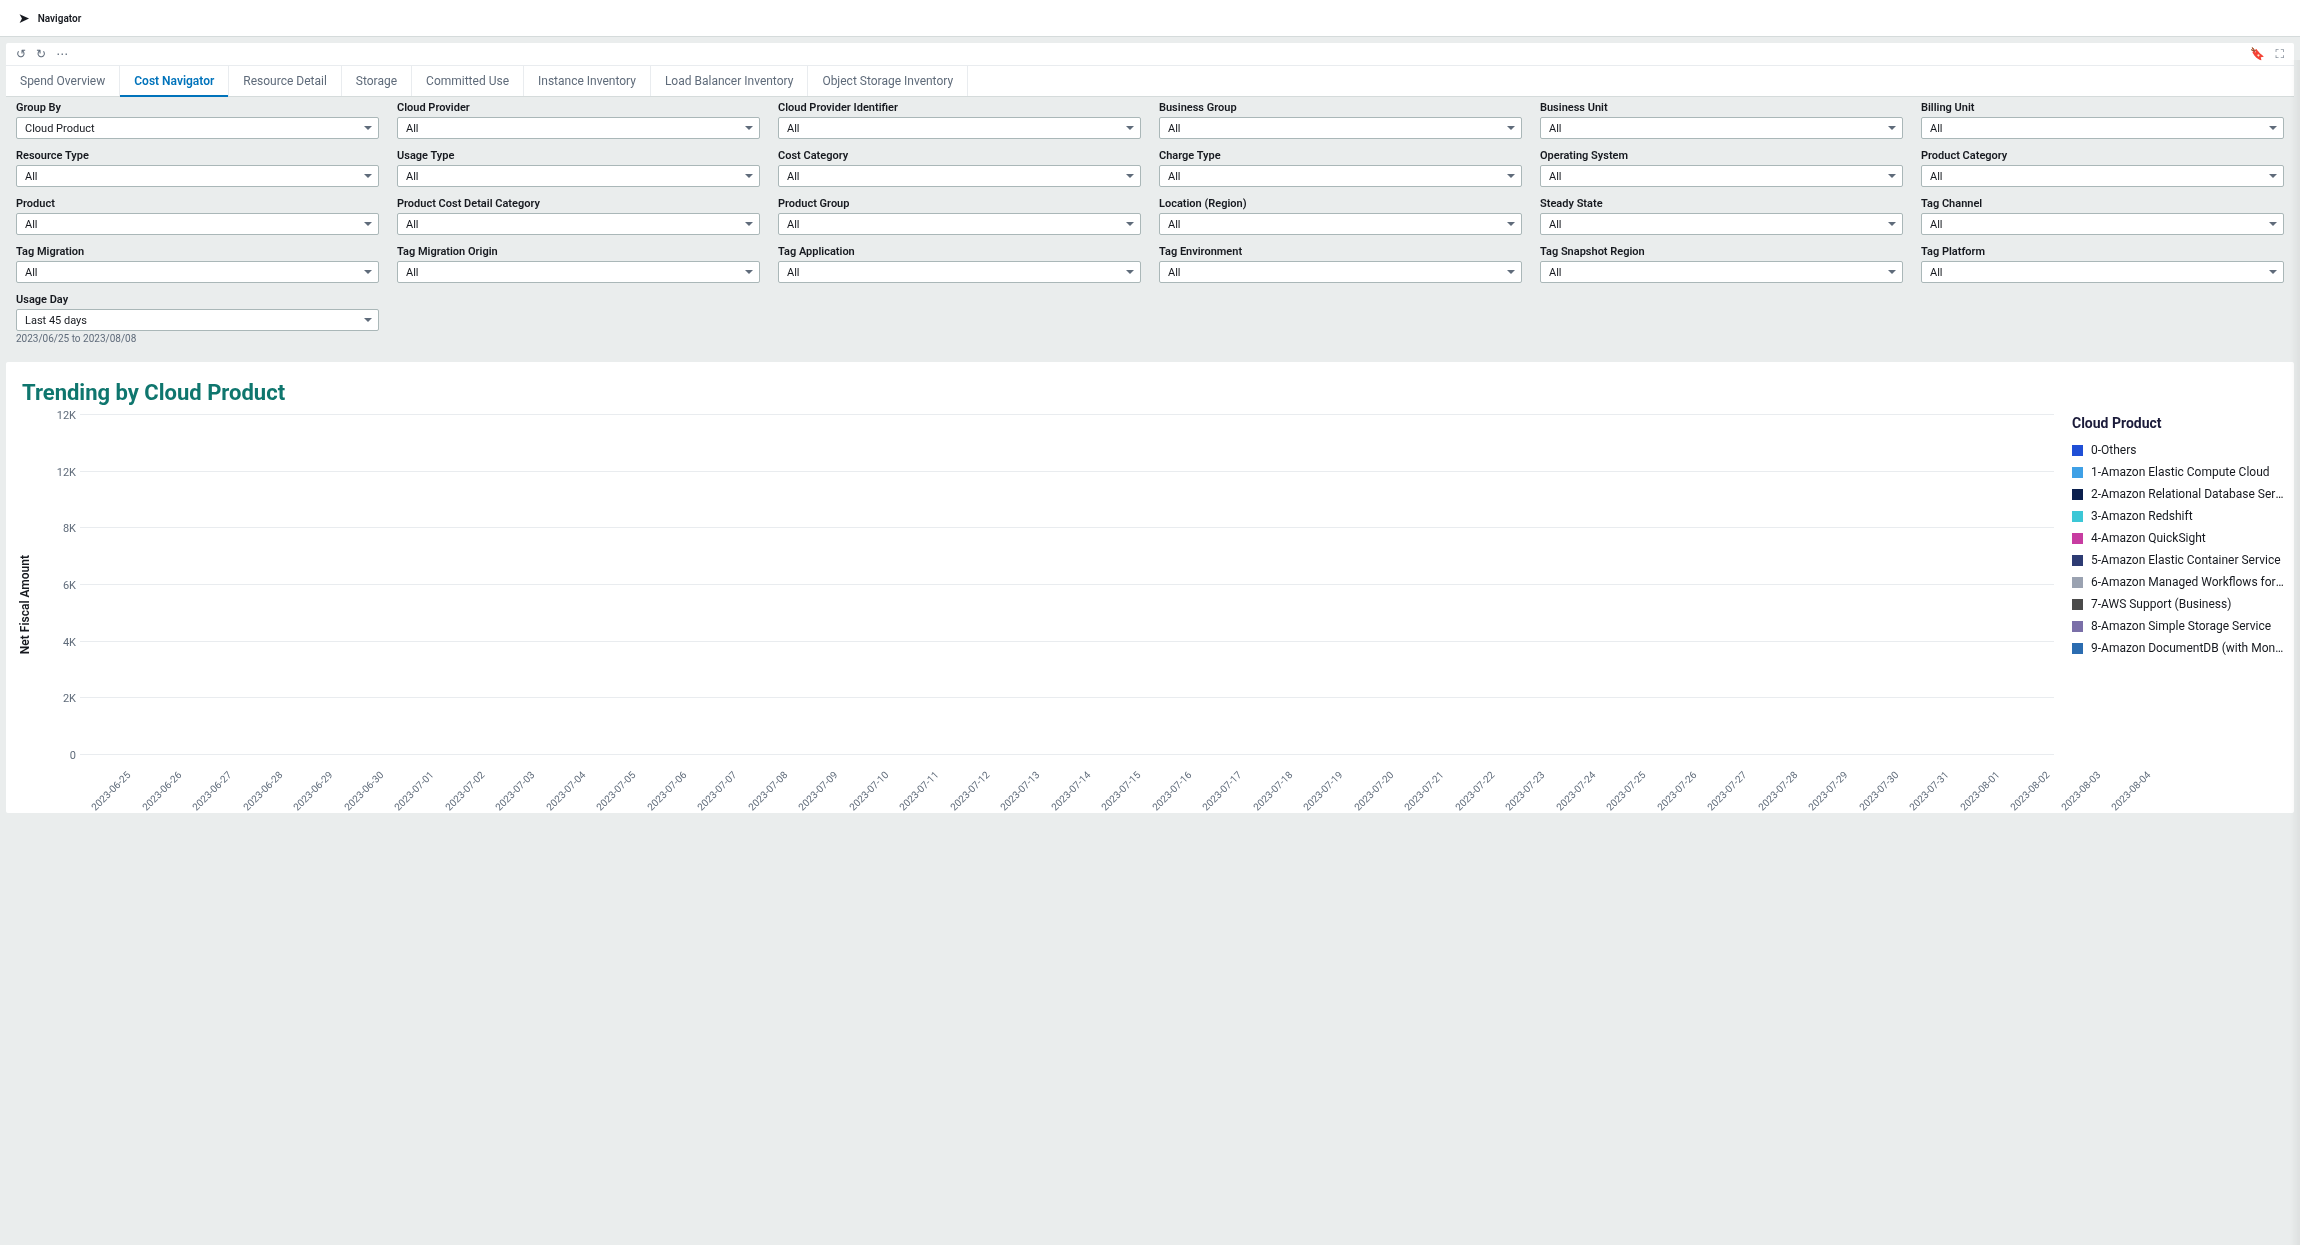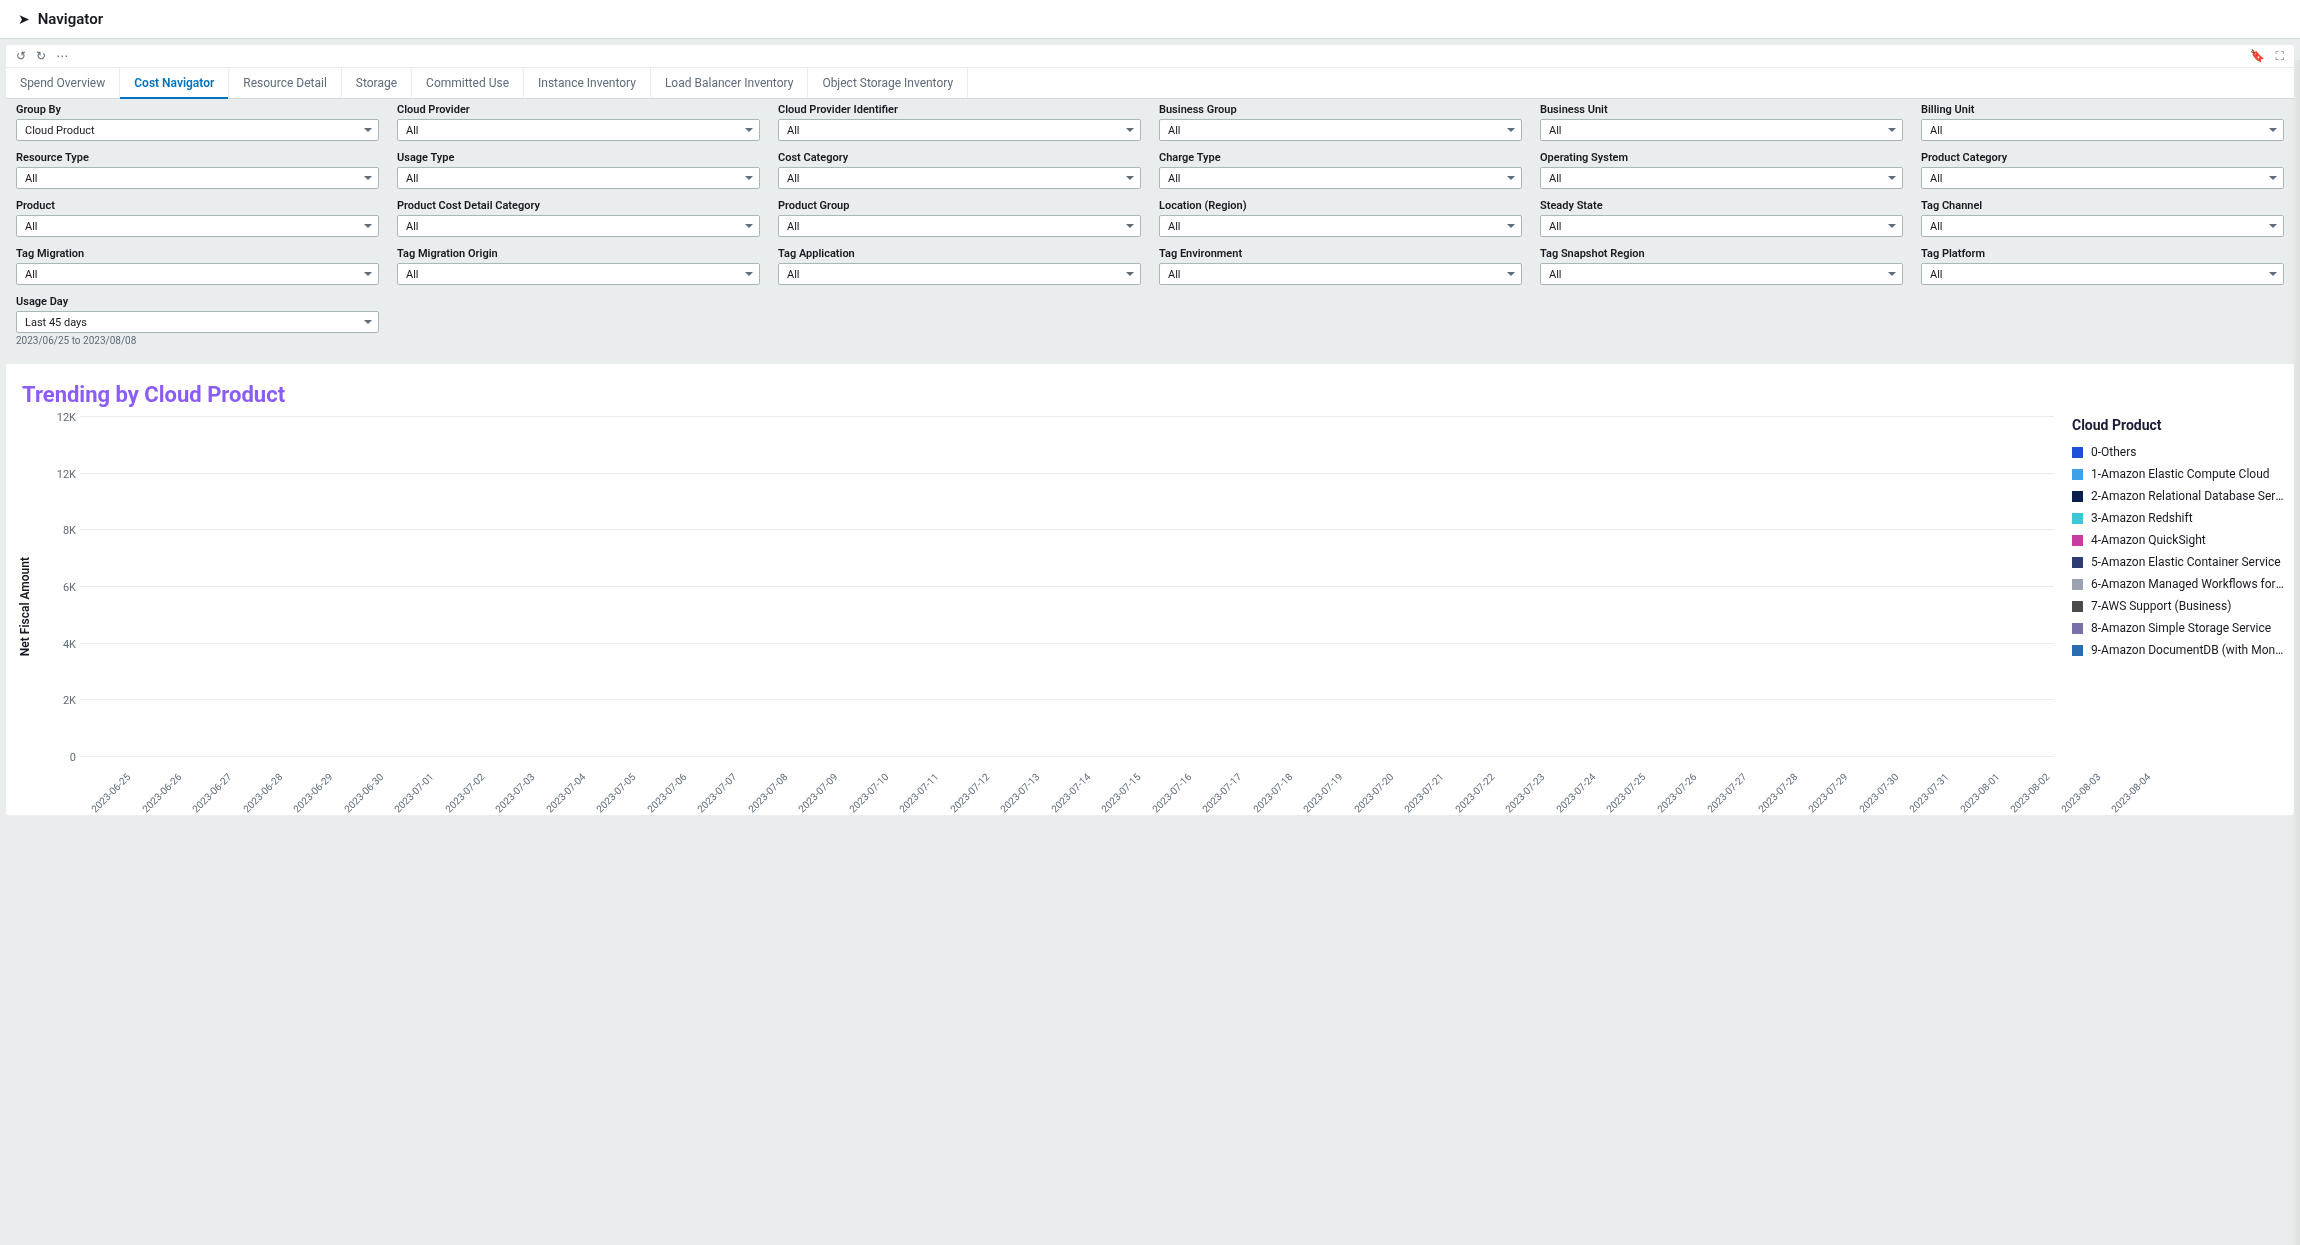--- a/index.html
+++ b/index.html
@@ -1,36 +1,36 @@
 <!DOCTYPE html>
 <html><head>
 <meta charset="utf-8">
 <style>
   * { box-sizing: border-box; margin: 0; padding: 0; font-family: -apple-system, BlinkMacSystemFont, "Segoe UI", Roboto, Helvetica, Arial, sans-serif; }
   body { background: #eaeded; color: #16191f; font-size: 12px; }
   .header { background: #fff; padding: 10px 18px; display: flex; align-items: center; gap: 8px; border-bottom: 1px solid #d5dbdb; }
   .header .nav-icon { font-size: 14px; color: #16191f; }
-  .header .title { font-size: 15px; font-weight: 600; }
+  .header .title { font-size: 10px; font-weight: 600; }
   .toolbar-row { background: #fff; margin: 6px 6px 0 6px; border-radius: 2px 2px 0 0; display: flex; align-items: center; padding: 4px 10px; gap: 8px; color: #5f6b7a; border-bottom: 1px solid #e9ecef; justify-content: space-between;}
   .toolbar-left { display:flex; gap:10px; align-items:center; }
   .toolbar-right { display:flex; gap:10px; align-items:center; }
   .tabs { background: #fff; margin: 0 6px; display: flex; border-bottom: 1px solid #d5dbdb; }
   .tab { padding: 8px 14px; color: #5f6b7a; border-right: 1px solid #e9ecef; cursor: pointer; position: relative; }
   .tab.active { color: #0073bb; font-weight: 600; }
   .tab.active::after { content:""; position:absolute; left:0; right:0; bottom:-1px; height:2px; background:#0073bb; }
   .controls-panel { background: #eaeded; margin: 0 6px; }
   .controls-head { display:flex; justify-content:space-between; align-items:center; padding: 6px 8px; color:#16191f; }
   .controls-head .chev { cursor:pointer; color:#5f6b7a; }
   .controls-grid { display:grid; grid-template-columns: repeat(6, 1fr); gap: 10px 18px; padding: 4px 10px 12px 10px; }
   .control-label { font-size: 11px; font-weight: 600; color: #16191f; margin-bottom: 3px; display:block; }
   .select { background:#fff; border:1px solid #aab7b8; border-radius:2px; padding:4px 20px 4px 8px; position:relative; font-size:11px; color:#16191f; cursor:pointer; height:22px; display:flex; align-items:center; }
   .select::after { content:""; position:absolute; right:6px; top:50%; transform:translateY(-50%); border-left:4px solid transparent; border-right:4px solid transparent; border-top:4px solid #5f6b7a; }
   .hint { font-size:10px; color:#5f6b7a; margin-top:2px; }
   .chart-card { background:#fff; margin: 6px; padding: 18px 10px 18px 10px; border-radius:2px; }
-  .chart-title { font-size: 22px; font-weight:700; color:#8b5cf6; margin: 0 0 10px 6px; }
+  .chart-title { font-size: 22px; font-weight:700; color:#0f766e; margin: 0 0 10px 6px; }
   .chart-wrap { display:flex; }
   .chart-area { flex:1; display:flex; }
   .y-axis-label { writing-mode: vertical-rl; transform: rotate(180deg); font-size:12px; color:#16191f; font-weight:600; padding:0 2px; align-self:center; }
   .plot { flex:1; position:relative; height:380px; margin-left:6px; }
   .y-ticks { position:absolute; left:0; top:0; bottom:40px; width:40px; }
   .y-tick { position:absolute; right:4px; font-size:11px; color:#5f6b7a; transform:translateY(50%); }
   .grid { position:absolute; left:40px; right:0; top:0; bottom:40px; }
   .grid-line { position:absolute; left:0; right:0; height:1px; background:#e9ecef; }
   .bars { position:absolute; left:40px; right:0; top:0; bottom:40px; display:flex; align-items:flex-end; gap:4px; }
   .bar-group { flex:1; display:flex; flex-direction:column-reverse; align-items:stretch; }

